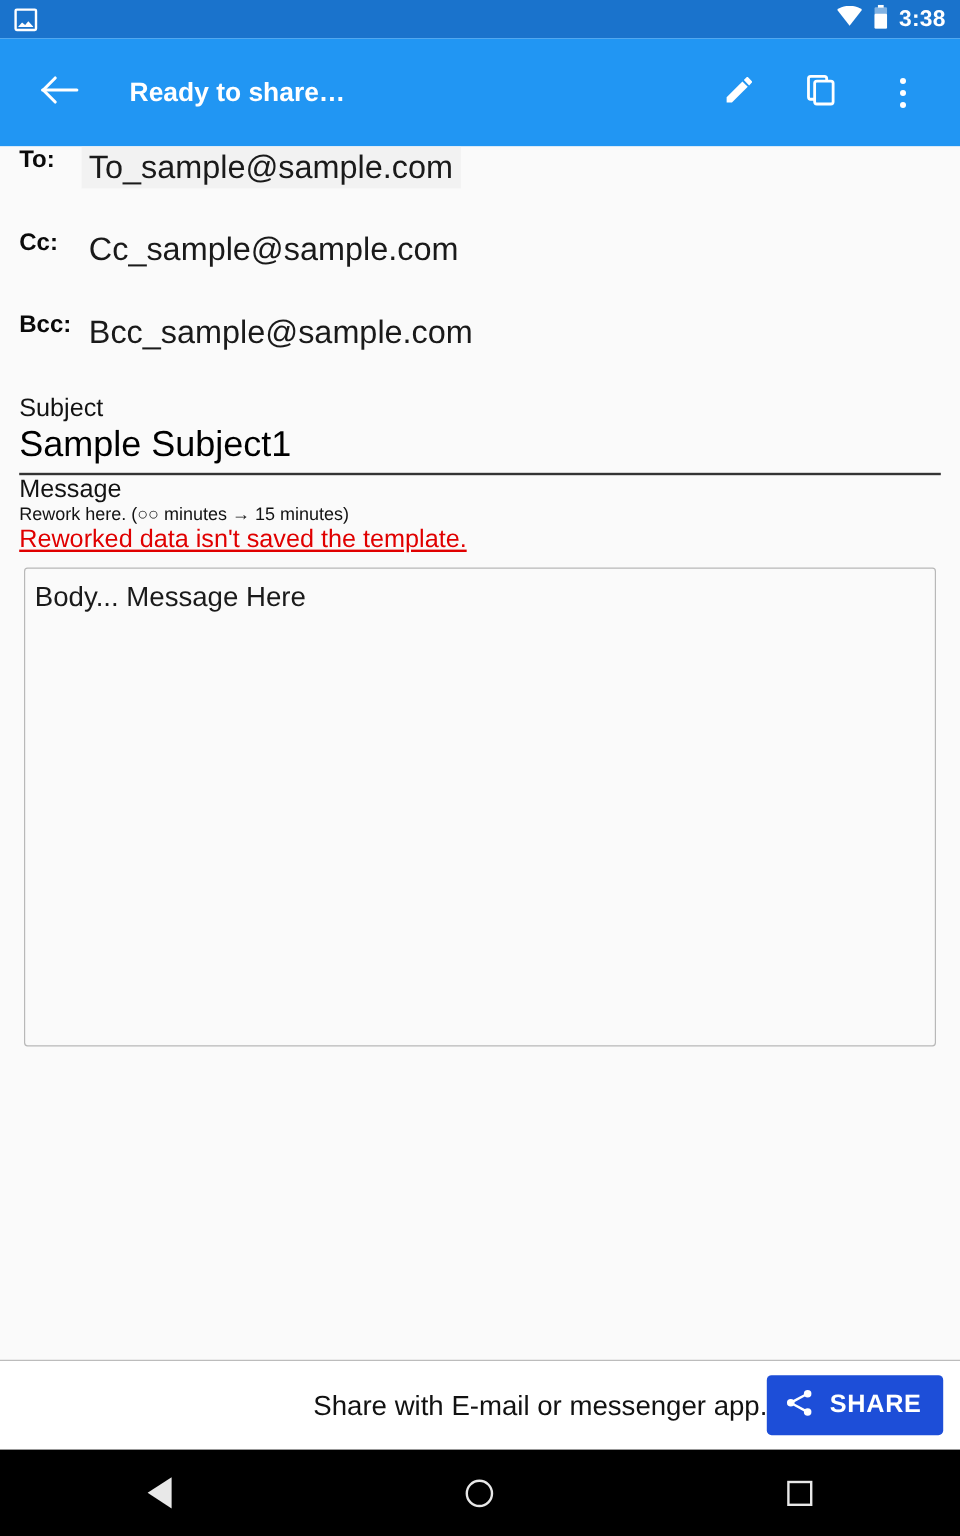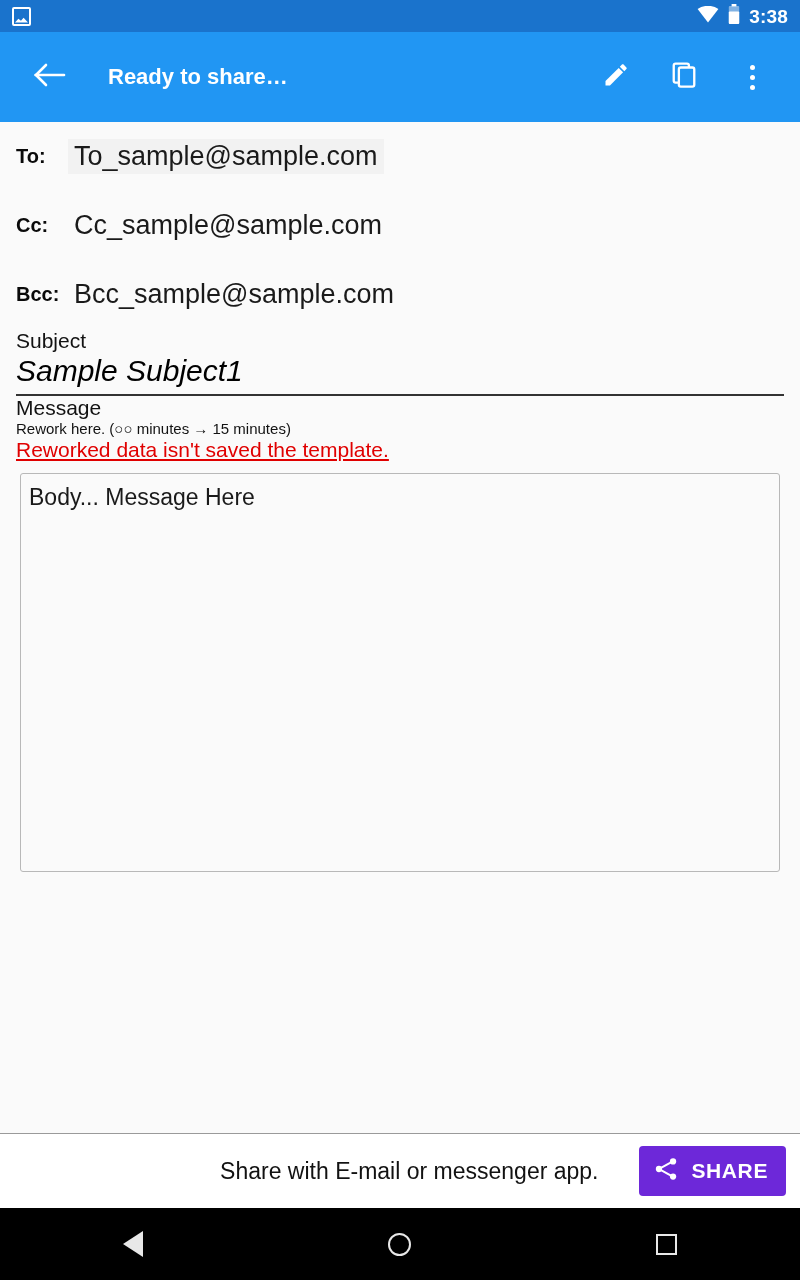--- a/index.html
+++ b/index.html
@@ -95,21 +95,21 @@
 
   
   .content {
     flex: 1 1 auto;
     position: relative;
     background: #fafafa;
     overflow: hidden;
   }
   .recip-row {
     display: flex;
-    align-items: center;
+    align-items: flex-start;
     padding: 0 16px;
     height: 69px;
   }
   .recip-label {
     font-size: 20px;
     font-weight: bold;
     color: #0a0a0a;
     min-width: 52px;
     flex: 0 0 auto;
   }
@@ -124,21 +124,20 @@
   .subject-label, .message-label {
     font-size: 21px;
     color: #121212;
     padding: 0 16px;
   }
   .subject-value {
     font-size: 30px;
     color: #000000;
     padding: 0 16px;
     line-height: 1.18;
-    font-style: italic;
   }
   .subject-underline {
     height: 2px;
     background: #333333;
     margin: 6px 16px 0 16px;
   }
   .note-line {
     font-size: 15px;
     color: #121212;
     padding: 0 16px;
@@ -181,31 +180,30 @@
     flex: 0 0 74px;
   }
   .share-hint {
     flex: 1 1 auto;
     text-align: right;
     font-size: 23px;
     color: #121212;
     padding-left: 60px;
   }
   .share-btn {
-    background: #6d28d9;
+    background: #1d4ed8;
     color: #ffffff;
     border-radius: 4px;
     height: 50px;
     display: flex;
     align-items: center;
     gap: 12px;
     padding: 0 18px 0 14px;
     cursor: pointer;
     flex: 0 0 auto;
-    margin-left: 41px;
   }
   .share-btn-label {
     font-size: 21px;
     font-weight: bold;
     letter-spacing: .6px;
   }
 
   
   .nav-bar {
     height: 72px;

